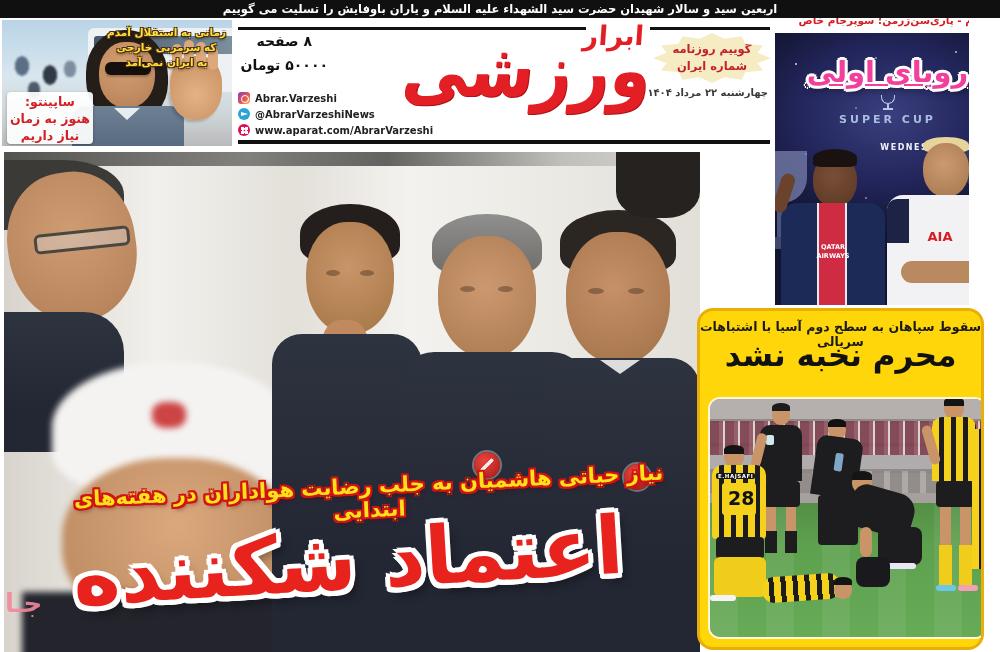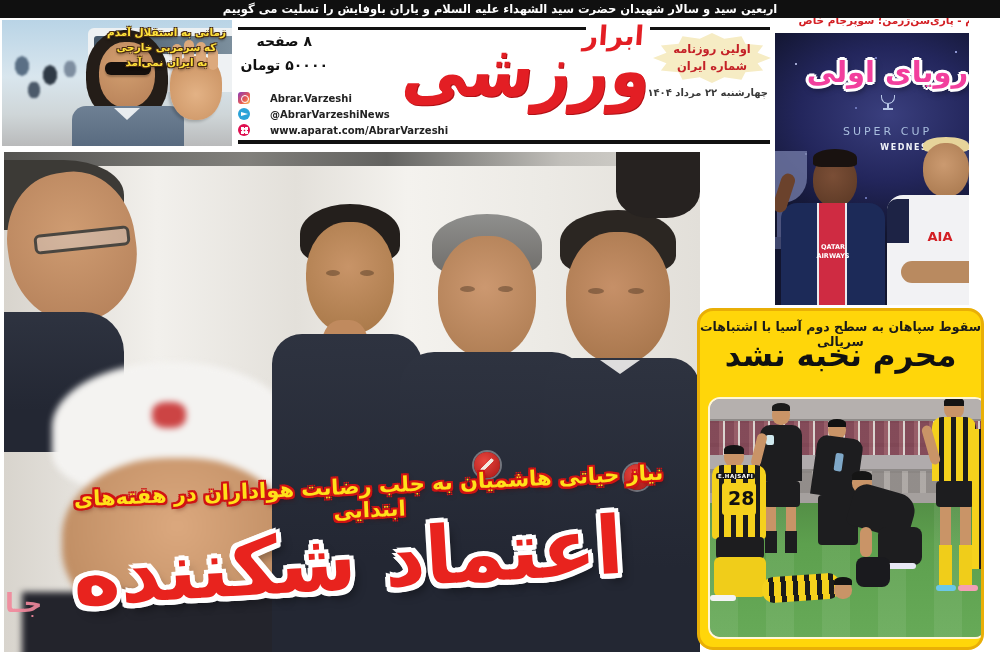--- a/index.html
+++ b/index.html
@@ -33,21 +33,21 @@
   .sap-f { position:absolute; width:10px; height:22px; background:#dca97c; border-radius:5px; }
   .sap-quote { right:6px; top:5px; direction:rtl; text-align:center; color:#ffe13a; font-weight:bold; font-size:10.5px; line-height:1.45;
     text-shadow:-1px -1px 0 #4a2c12,1px -1px 0 #4a2c12,-1px 1px 0 #4a2c12,1px 1px 0 #4a2c12,0 2px 3px rgba(0,0,0,.6); }
   .sap-box { left:5px; top:72px; width:86px; height:52px; background:rgba(255,255,255,.92); border-radius:4px;
     direction:rtl; text-align:center; color:#d31f24; font-weight:bold; font-size:12.5px; line-height:1.35; padding-top:2px;
     box-shadow:0 1px 3px rgba(0,0,0,.3); }
 
   
   .rule { background:#111; height:3px; }
   .pages-price { right:672px; top:12px; direction:rtl; text-align:center; color:#111; font-weight:bold; font-size:14px; line-height:1.7; }
-  .social-row { display:flex; align-items:center; gap:20px; font-size:10px; font-weight:bold; color:#222; }
+  .social-row { display:flex; align-items:center; gap:5px; font-size:10px; font-weight:bold; color:#222; }
   .socials { left:238px; top:74px; display:flex; flex-direction:column; gap:4px; }
   .ic { width:12px; height:12px; border-radius:3px; position:relative; flex:0 0 auto; }
   .ic-ig { background:linear-gradient(135deg,#8a3ab9,#e95950 60%,#fccc63); }
   .ic-ig::after { content:""; position:absolute; left:3px; top:3px; width:6px; height:6px; border:1.4px solid #fff; border-radius:50%; }
   .ic-tg { background:#2ba3d8; border-radius:50%; }
   .ic-tg::after { content:""; position:absolute; left:3px; top:4px; width:0; height:0; border-left:7px solid #fff; border-top:2.5px solid transparent; border-bottom:2.5px solid transparent; }
   .ic-ap { background:#df0f50; border-radius:50%; }
   .ic-ap::after { content:""; position:absolute; left:2.5px; top:2.5px; width:7px; height:7px; background:
       radial-gradient(2px 2px at 25% 25%, #fff 90%, transparent), radial-gradient(2px 2px at 75% 25%, #fff 90%, transparent),
       radial-gradient(2px 2px at 25% 75%, #fff 90%, transparent), radial-gradient(2px 2px at 75% 75%, #fff 90%, transparent); }
@@ -63,26 +63,26 @@
 
   
   .promo { left:775px; top:18px; width:194px; height:287px; overflow:hidden; }
   .promo-kicker { left:0; top:0; width:225px; height:15px; background:#fff; color:#d31f24; font-weight:bold; font-size:10.5px;
     display:flex; align-items:center; justify-content:center; direction:rtl; }
   .promo-body { left:0; top:15px; width:225px; height:272px;
     background:radial-gradient(160px 120px at 50% 30%, #3a3f7e 0%, #23265c 55%, #12152f 100%); }
   .spark { position:absolute; width:2px; height:2px; background:#cfd6ff; border-radius:50%;
     box-shadow:30px 14px 0 #aab4ff, 80px -6px 0 #8d97e0, 140px 10px 0 #cfd6ff, 180px 30px 0 #9aa6f0, 60px 44px 0 #7f8ad0, 160px -12px 0 #b4beff; }
   .promo-title { left:0; top:22px; width:225px; text-align:center; direction:rtl; color:#f23f9d; font-weight:bold; font-size:29px;
-    text-shadow:-2px -2px 0 #fff,2px -2px 0 #fff,-2px 2px 0 #fff,2px 2px 0 #fff,0 -3px 0 #fff,0 3px 0 #fff,-3px 0 0 #fff,3px 0 0 #fff,2px 4px 6px rgba(0,0,0,.5); }
+    text-shadow:-2px -2px 0 #fff,2px -2px 0 #fff,-2px 2px 0 #fff,2px 2px 0 #fff,0 -3px 0 #fff,0 3px 0 #fff,-3px 0 0 #fff,3px 0 0 #fff,2px 4px 6px rgba(0,0,0,.5);text-decoration:underline; }
   .cup-ic { left:104px; top:62px; width:18px; height:16px; }
   .cup-ic .bowl { position:absolute; left:2px; top:0; width:14px; height:9px; background:transparent; border:1.6px solid #b9c8e8; border-top:none; border-radius:0 0 9px 9px; }
   .cup-ic .stem { position:absolute; left:8px; top:9px; width:2px; height:4px; background:#b9c8e8; }
   .cup-ic .base { position:absolute; left:4px; top:13px; width:10px; height:2px; background:#b9c8e8; }
-  .promo-sub { left:0; top:92px; width:225px; text-align:center; color:#a9bede; font-weight:normal; font-size:11px; letter-spacing:3px; }
+  .promo-sub { left:0; top:80px; width:225px; text-align:center; color:#a9bede; font-weight:bold; font-size:11px; letter-spacing:3px; }
   .promo-date { left:0; top:96px; width:225px; text-align:right; color:#f0f2f8; font-weight:bold; font-size:8px; letter-spacing:1.5px;margin-top:14px; }
   .trophy { position:absolute; opacity:.8; }
   .trophy .tb { position:absolute; border-radius:0 0 26px 26px; }
   .player-head { position:absolute; border-radius:46% 46% 48% 48%; }
   .psg-shirt { position:absolute; background:#1c2a58; border-radius:16px 16px 0 0; }
   .psg-stripe { position:absolute; background:#cf2b42; border-left:2px solid #e9e9ee; border-right:2px solid #e9e9ee; }
   .kit-text { position:absolute; color:#fff; font-weight:bold; text-align:center; }
   .spurs-shirt { position:absolute; background:#f2f2f4; border-radius:16px 16px 0 0; }
   .spurs-sleeve { position:absolute; background:#1d2345; }
 
@@ -148,20 +148,25 @@
     <div class="abs sap-torso"></div>
     <div class="abs sap-collar"></div>
     <div class="abs sap-hand"></div>
     <div class="sap-f" style="left:170px; top:24px;"></div>
     <div class="sap-f" style="left:182px; top:20px;"></div>
     <div class="sap-f" style="left:194px; top:22px;"></div>
     <div class="sap-f" style="left:206px; top:28px;"></div>
     <div class="abs sap-quote" style="white-space:pre-line;">زمانی به استقلال آمدم
 که سرمربی خارجی
 به ایران نمی‌آمد</div>
+    <div class="abs sap-box">
+      <span>ساپینتو:</span><br>
+      <span>هنوز به زمان</span><br>
+      <span>نیاز داریم</span>
+    </div>
   </div>
 
   <div class="abs rule" style="left:238px; top:9px; width:348px;"></div>
   <div class="abs rule" style="left:650px; top:9px; width:120px;"></div>
   <div class="abs rule" style="left:238px; top:122px; width:532px; height:4px;"></div>
 
   <div class="abs pages-price">
     <div>۸ صفحه</div>
     <div>۵۰۰۰۰ تومان</div>
   </div>
@@ -178,21 +183,21 @@
     <div class="social-row">
       <span class="ic ic-ap"></span>
       <span>www.aparat.com/AbrarVarzeshi</span>
     </div>
   </div>
 
   <div class="abs logo-small">ابرار</div>
   <div class="abs logo-big">ورزشی</div>
 
   <div class="abs burst">
-    <span>اولین روزنامه</span>
+    <span>گوییم روزنامه</span>
     <span>شماره ایران</span>
   </div>
 
   <div class="abs dates">
     <div>چهارشنبه ۲۲ مرداد ۱۴۰۴</div>
   </div>
 </div>
 
 <div class="abs promo">
   <div class="abs promo-kicker">تاتنهام - پاری‌سن‌ژرمن؛ سوپرجام خاص اروپا</div>

